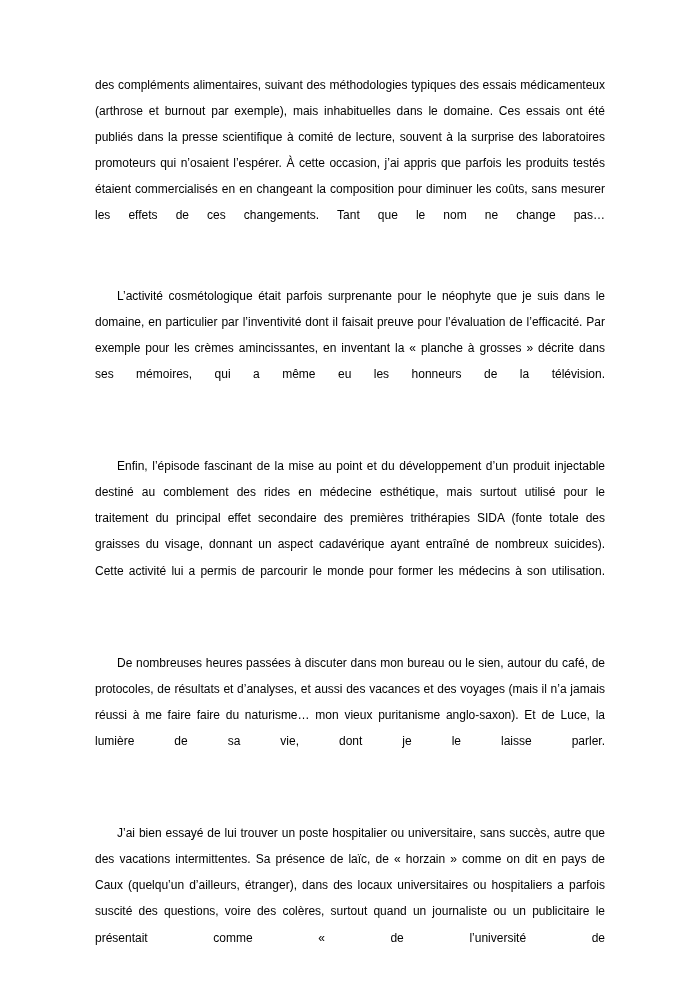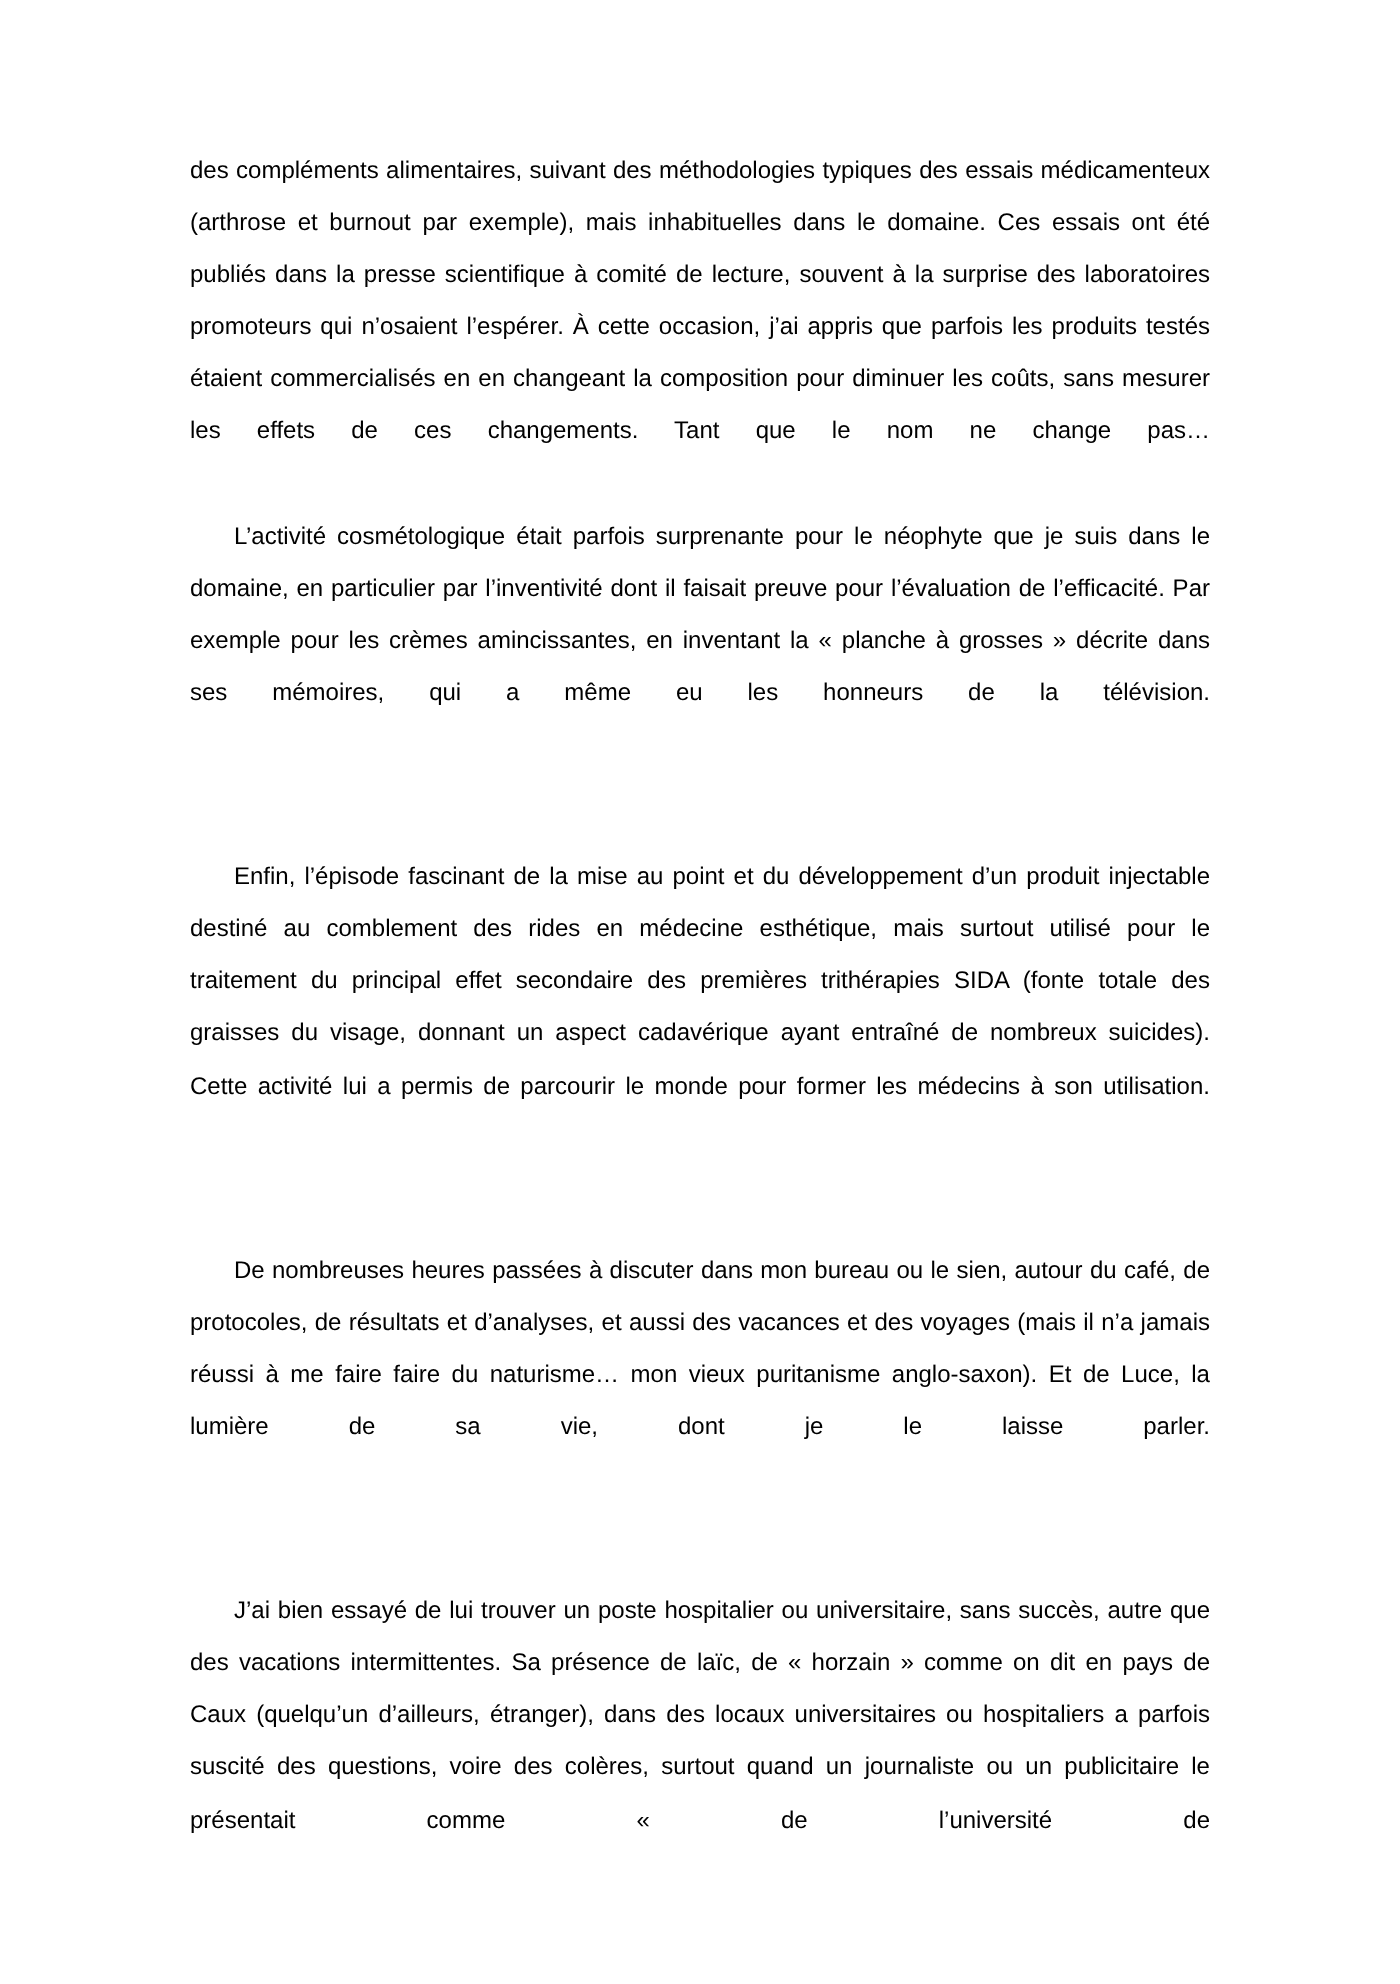--- a/index.html
+++ b/index.html
@@ -34,20 +34,21 @@
     text-align: justify;
     text-justify: inter-word;
     -webkit-hyphens: none;
     hyphens: none;
     word-spacing: 0.01em;
   }
 
   
   .para.indent {
     text-indent: 22px;
+    margin-top: 28px;
   }
 
   
   .para.flush {
     text-indent: 0;
   }
 
   
   .para.block-gap {
     margin-top: 40px;

